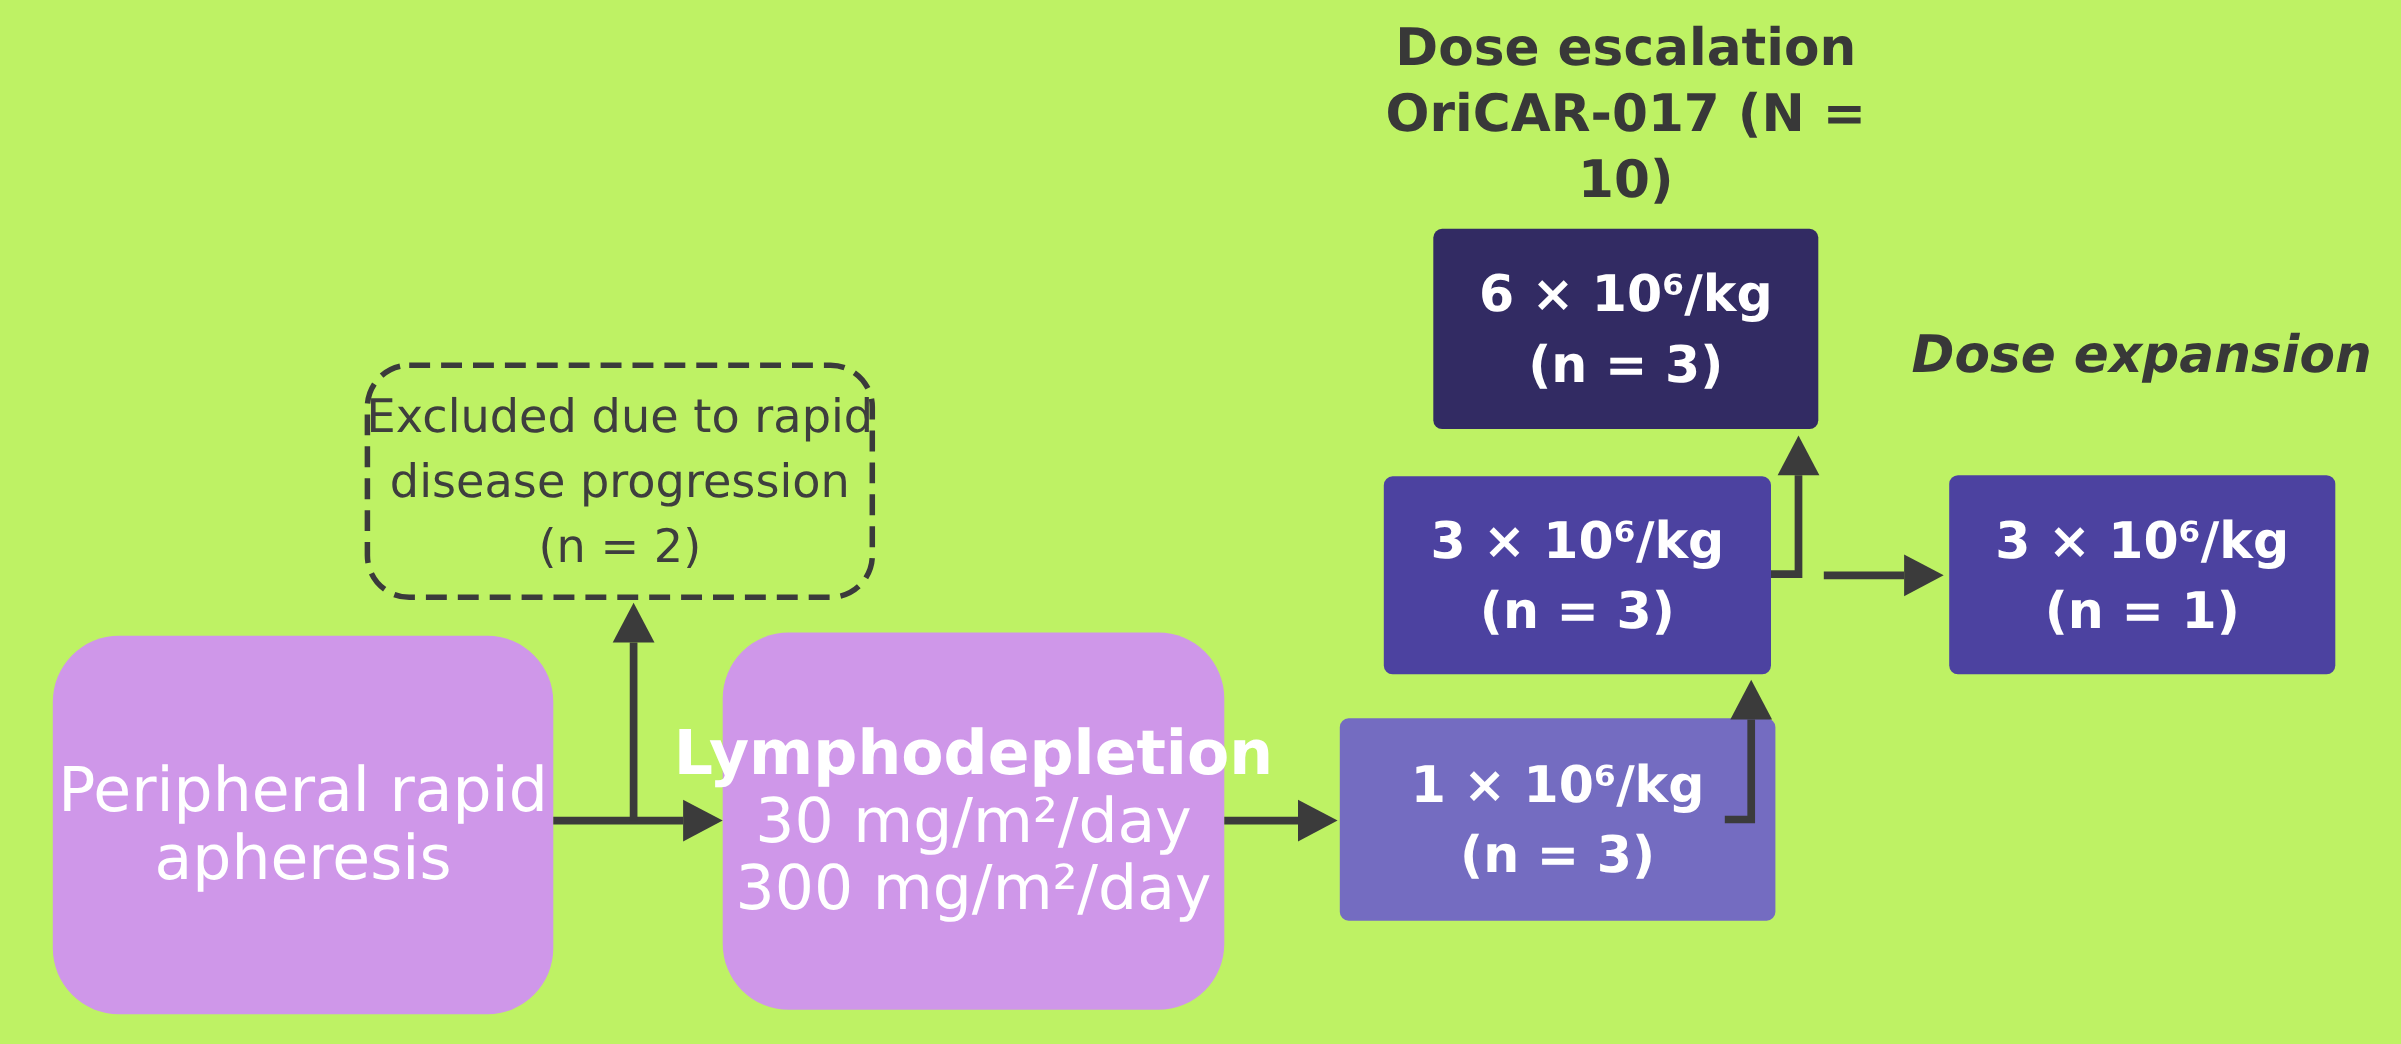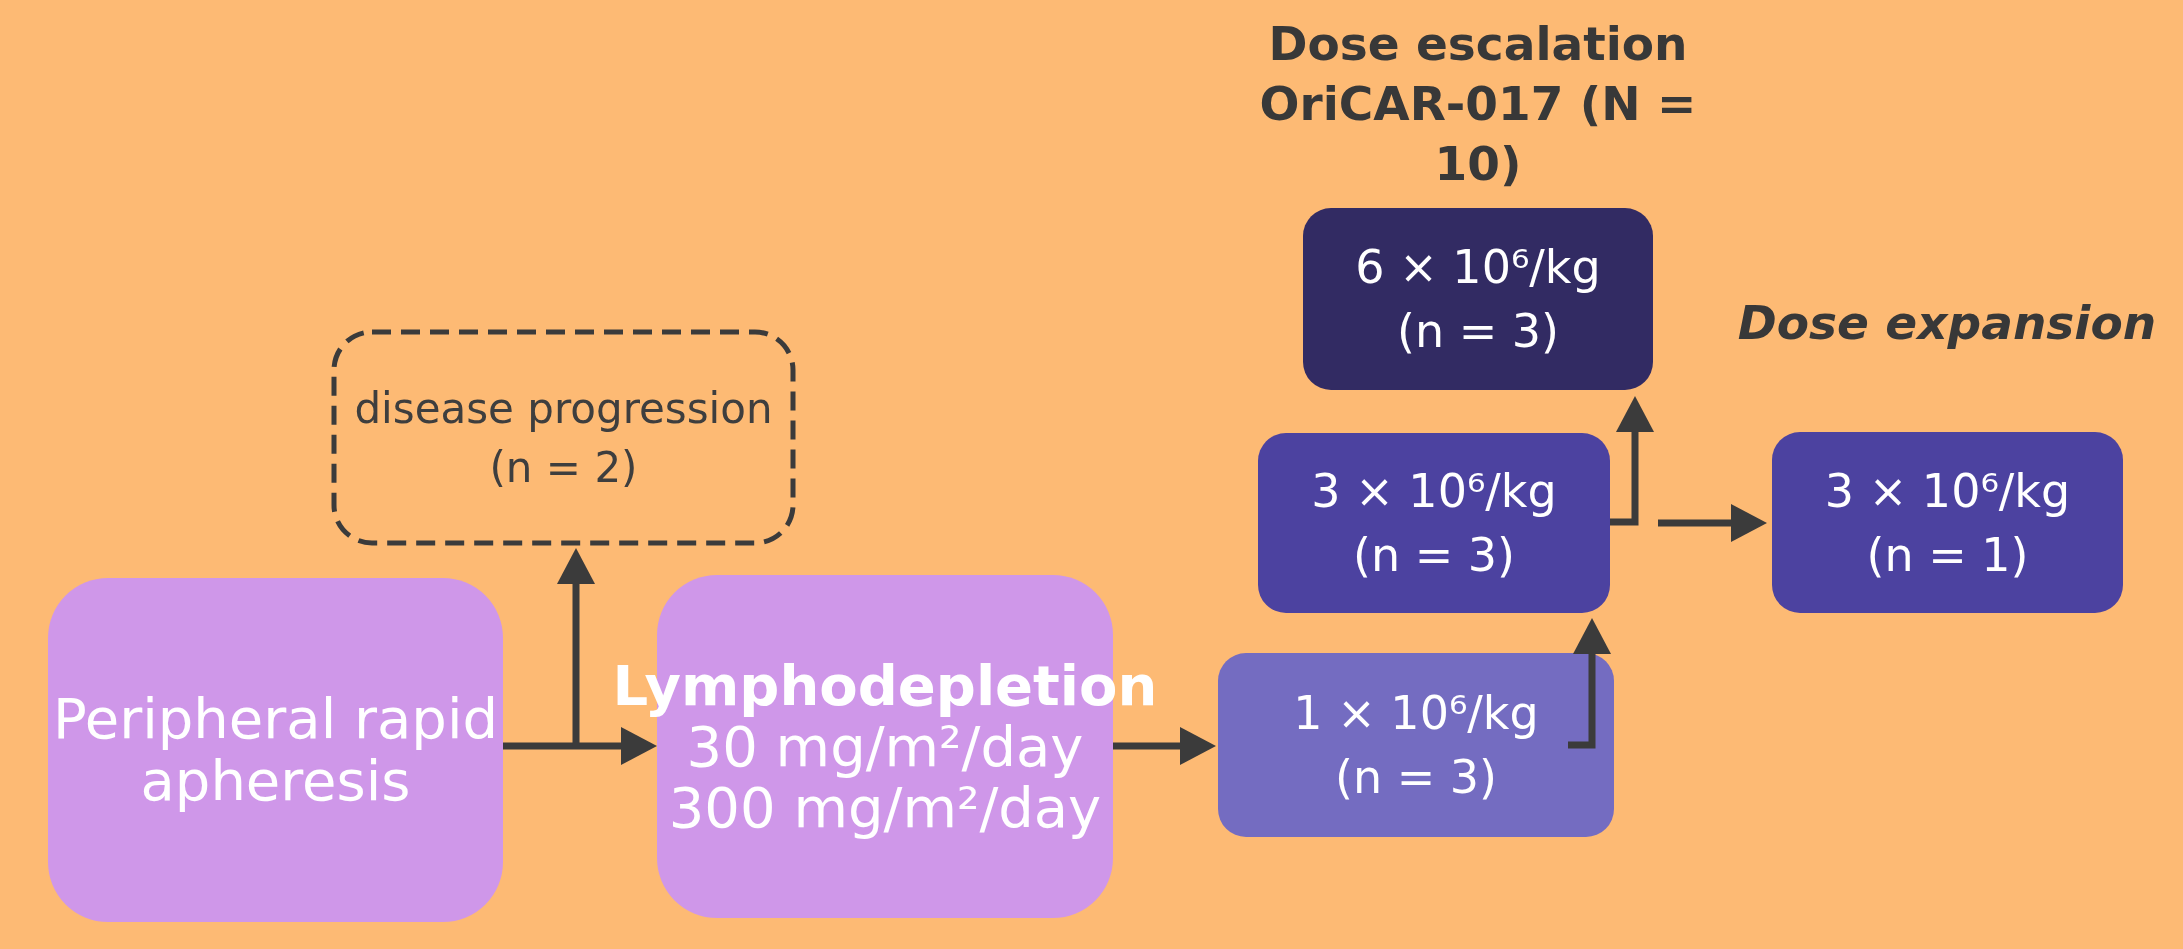--- a/index.html
+++ b/index.html
@@ -4,21 +4,21 @@
 <style>
   html, body {
     margin: 0;
     padding: 0;
     background: #ffffff;
   }
   #canvas {
     position: relative;
     width: 2183px;
     height: 949px;
-    background: #fdba74;
+    background: #bef264;
     font-family: "DejaVu Sans", "Liberation Sans", sans-serif;
     overflow: hidden;
   }
   .box {
     position: absolute;
     display: flex;
     flex-direction: column;
     justify-content: center;
     align-items: center;
     text-align: center;
@@ -42,23 +42,23 @@
   #excluded-box {
     left: 332px; top: 330px; width: 463px; height: 215px;
     color: #3E3E3E;
     font-size: 42px;
     line-height: 59px;
     background: transparent;
   }
 
   
   .dose {
-    border-radius: 28px;
+    border-radius: 8px;
     color: #ffffff;
-    font-weight: normal;
+    font-weight: bold;
     font-size: 46px;
     line-height: 64px;
   }
   #dose-level-1-box { left: 1218px; top: 653px; width: 396px; height: 184px; background: #746CC1; }
   #dose-level-3-box { left: 1258px; top: 433px; width: 352px; height: 180px; background: #4C42A0; }
   #dose-level-6-box { left: 1303px; top: 208px; width: 350px; height: 182px; background: #322B63; }
   #dose-expansion-box { left: 1772px; top: 432px; width: 351px; height: 181px; background: #4C42A0; }
 
   
   .diagram-title {
@@ -99,20 +99,21 @@
     <span>OriCAR-017</span>
     <span>(N = 10)</span>
   </div>
 
   <div class="diagram-title" id="dose-expansion-title">
     <span>Dose</span>
     <span>expansion</span>
   </div>
 
   <div class="box" id="excluded-box">
+    <span>Excluded due to rapid</span>
     <span>disease progression</span>
     <span>(n = 2)</span>
   </div>
 
   <div class="box process" id="apheresis-box">
     <span>Peripheral rapid</span>
     <span>apheresis</span>
   </div>
 
   <div class="box process" id="lymphodepletion-box">

